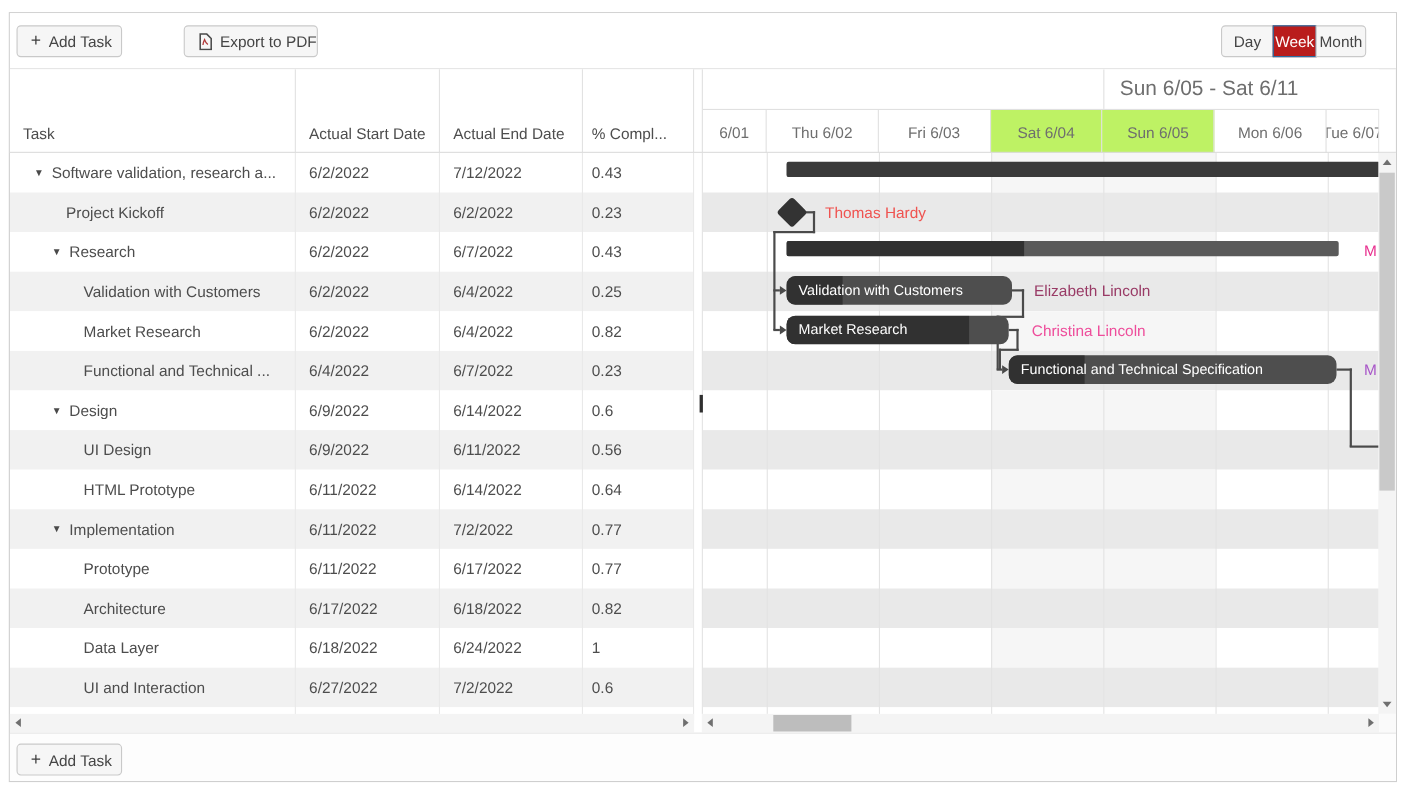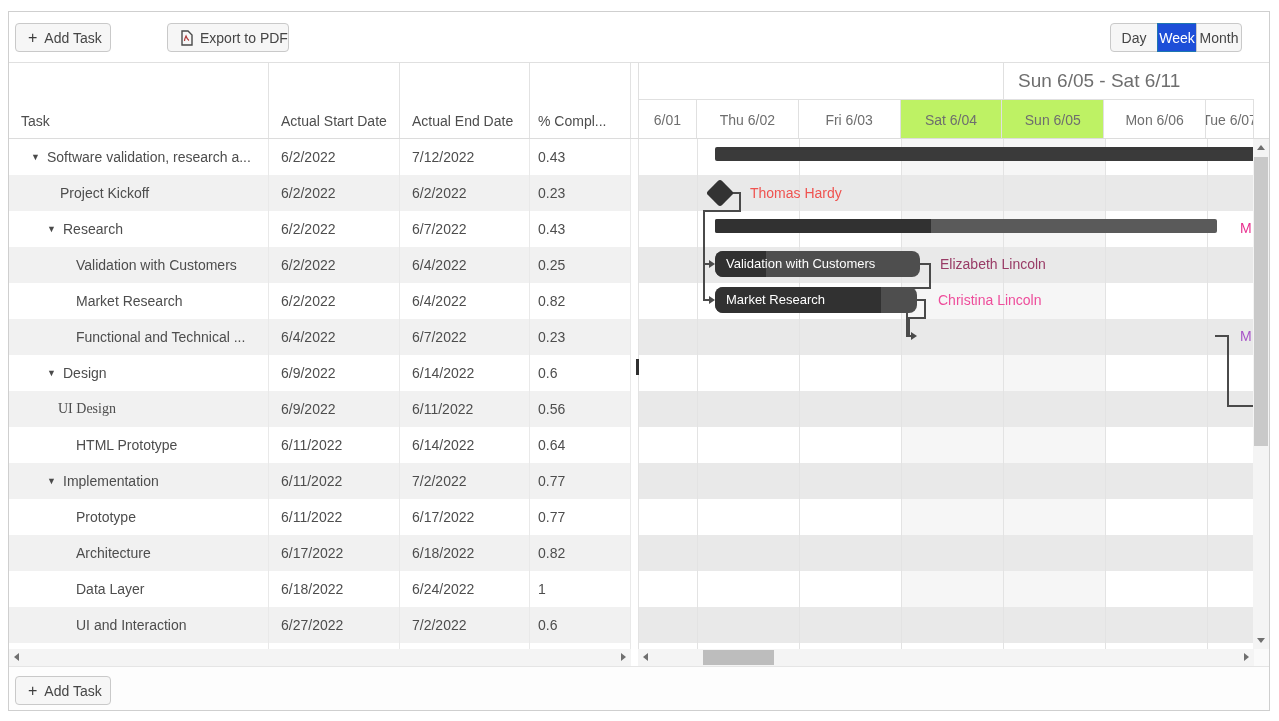--- a/index.html
+++ b/index.html
@@ -13,21 +13,21 @@
     font-size:14px;color:#454545;display:flex;align-items:center;gap:7px;box-sizing:border-box;
     padding:0 12px;cursor:pointer;white-space:nowrap;}
   .plus{font-size:16px;color:#3c3c3c;line-height:1;}
   #btn-add-task{left:6px;top:11px;width:96px;}
   #btn-export{left:114px;top:11px;width:122px;margin-left:44px;}
   .seg{position:absolute;top:11px;height:29px;background:#f6f6f6;border:1px solid #c9c9c9;color:#454545;
     font-size:14px;display:flex;align-items:center;justify-content:center;box-sizing:border-box;cursor:pointer;}
   #seg-day{left:1101px;width:48px;border-radius:4px 0 0 4px;}
   #seg-week{left:1148px;width:40px;}
   #seg-month{left:1187px;width:46px;border-radius:0 4px 4px 0;}
-  .seg.active{background:#1d4ed8;border-color:#1e77b0;color:#fff;}
+  .seg.active{background:#b91c1c;border-color:#1e77b0;color:#fff;}
   
   .gheader{position:absolute;left:0;top:51px;width:622px;height:76px;background:#fff;}
   .gh-cell{position:absolute;top:0;height:100%;border-right:1px solid #e2e2e2;box-sizing:border-box;}
   .gh-lbl{position:absolute;left:12px;bottom:10px;font-size:14px;color:#4d4d4d;white-space:nowrap;}
   .header-bottom-line{position:absolute;left:0;top:126px;width:100%;height:1px;background:#dcdcdc;}
   .tl-header{position:absolute;left:629px;top:51px;width:616px;height:76px;overflow:hidden;
     border-left:1px solid #e0e0e0;box-sizing:border-box;background:#fff;}
   .wk-row{position:absolute;left:0;top:0;width:100%;height:37px;border-bottom:1px solid #e0e0e0;
     box-sizing:border-box;display:flex;}
   .wk-cell{height:100%;box-sizing:border-box;display:flex;align-items:center;font-size:19px;color:#6e6e6e;}
@@ -205,21 +205,21 @@
       <div class="g-row">
         <div class="g-c1" style="padding-left: 38px;">
           <span class="tree-arrow">▼</span>
           <span class="g-name">Design</span>
         </div>
         <div class="g-c2">6/9/2022</div>
         <div class="g-c3">6/14/2022</div>
         <div class="g-c4">0.6</div>
       </div>
       <div class="g-row alt">
-        <div class="g-c1" style="padding-left: 36px; font-family: Liberation Serif, serif;">
+        <div class="g-c1" style="padding-left: 54px;">
           <span class="tree-spacer"></span>
           <span class="g-name">UI Design</span>
         </div>
         <div class="g-c2">6/9/2022</div>
         <div class="g-c3">6/11/2022</div>
         <div class="g-c4">0.56</div>
       </div>
       <div class="g-row">
         <div class="g-c1" style="padding-left: 54px;">
           <span class="tree-spacer"></span>
@@ -351,20 +351,24 @@
           <div class="prog" style="width: 216px;"></div>
         </div>
         <div class="bar task" style="left: 76px; top: 112px; width: 205px; height: 26px;">
           <div class="prog" style="width: 51px;"></div>
           <div class="lbl">Validation with Customers</div>
         </div>
         <div class="bar task" style="left: 76px; top: 148px; width: 202px; height: 26px;">
           <div class="prog" style="width: 166px;"></div>
           <div class="lbl">Market Research</div>
         </div>
+        <div class="bar task" style="left: 278px; top: 184px; width: 298px; height: 26px;">
+          <div class="prog" style="width: 69px;"></div>
+          <div class="lbl">Functional and Technical Specification</div>
+        </div>
         <div class="res" style="left: 111px; top: 44px; color: rgb(239, 83, 80);">Thomas Hardy</div>
         <div class="res" style="left: 301px; top: 115px; color: rgb(153, 59, 102);">Elizabeth Lincoln</div>
         <div class="res" style="left: 299px; top: 151px; color: rgb(238, 77, 155);">Christina Lincoln</div>
         <div class="res" style="left: 601px; top: 79px; color: rgb(232, 48, 143);">M</div>
         <div class="res" style="left: 601px; top: 187px; color: rgb(168, 85, 200);">M</div>
       </div>
   </div>
 
   <div class="resizer"></div>
 

